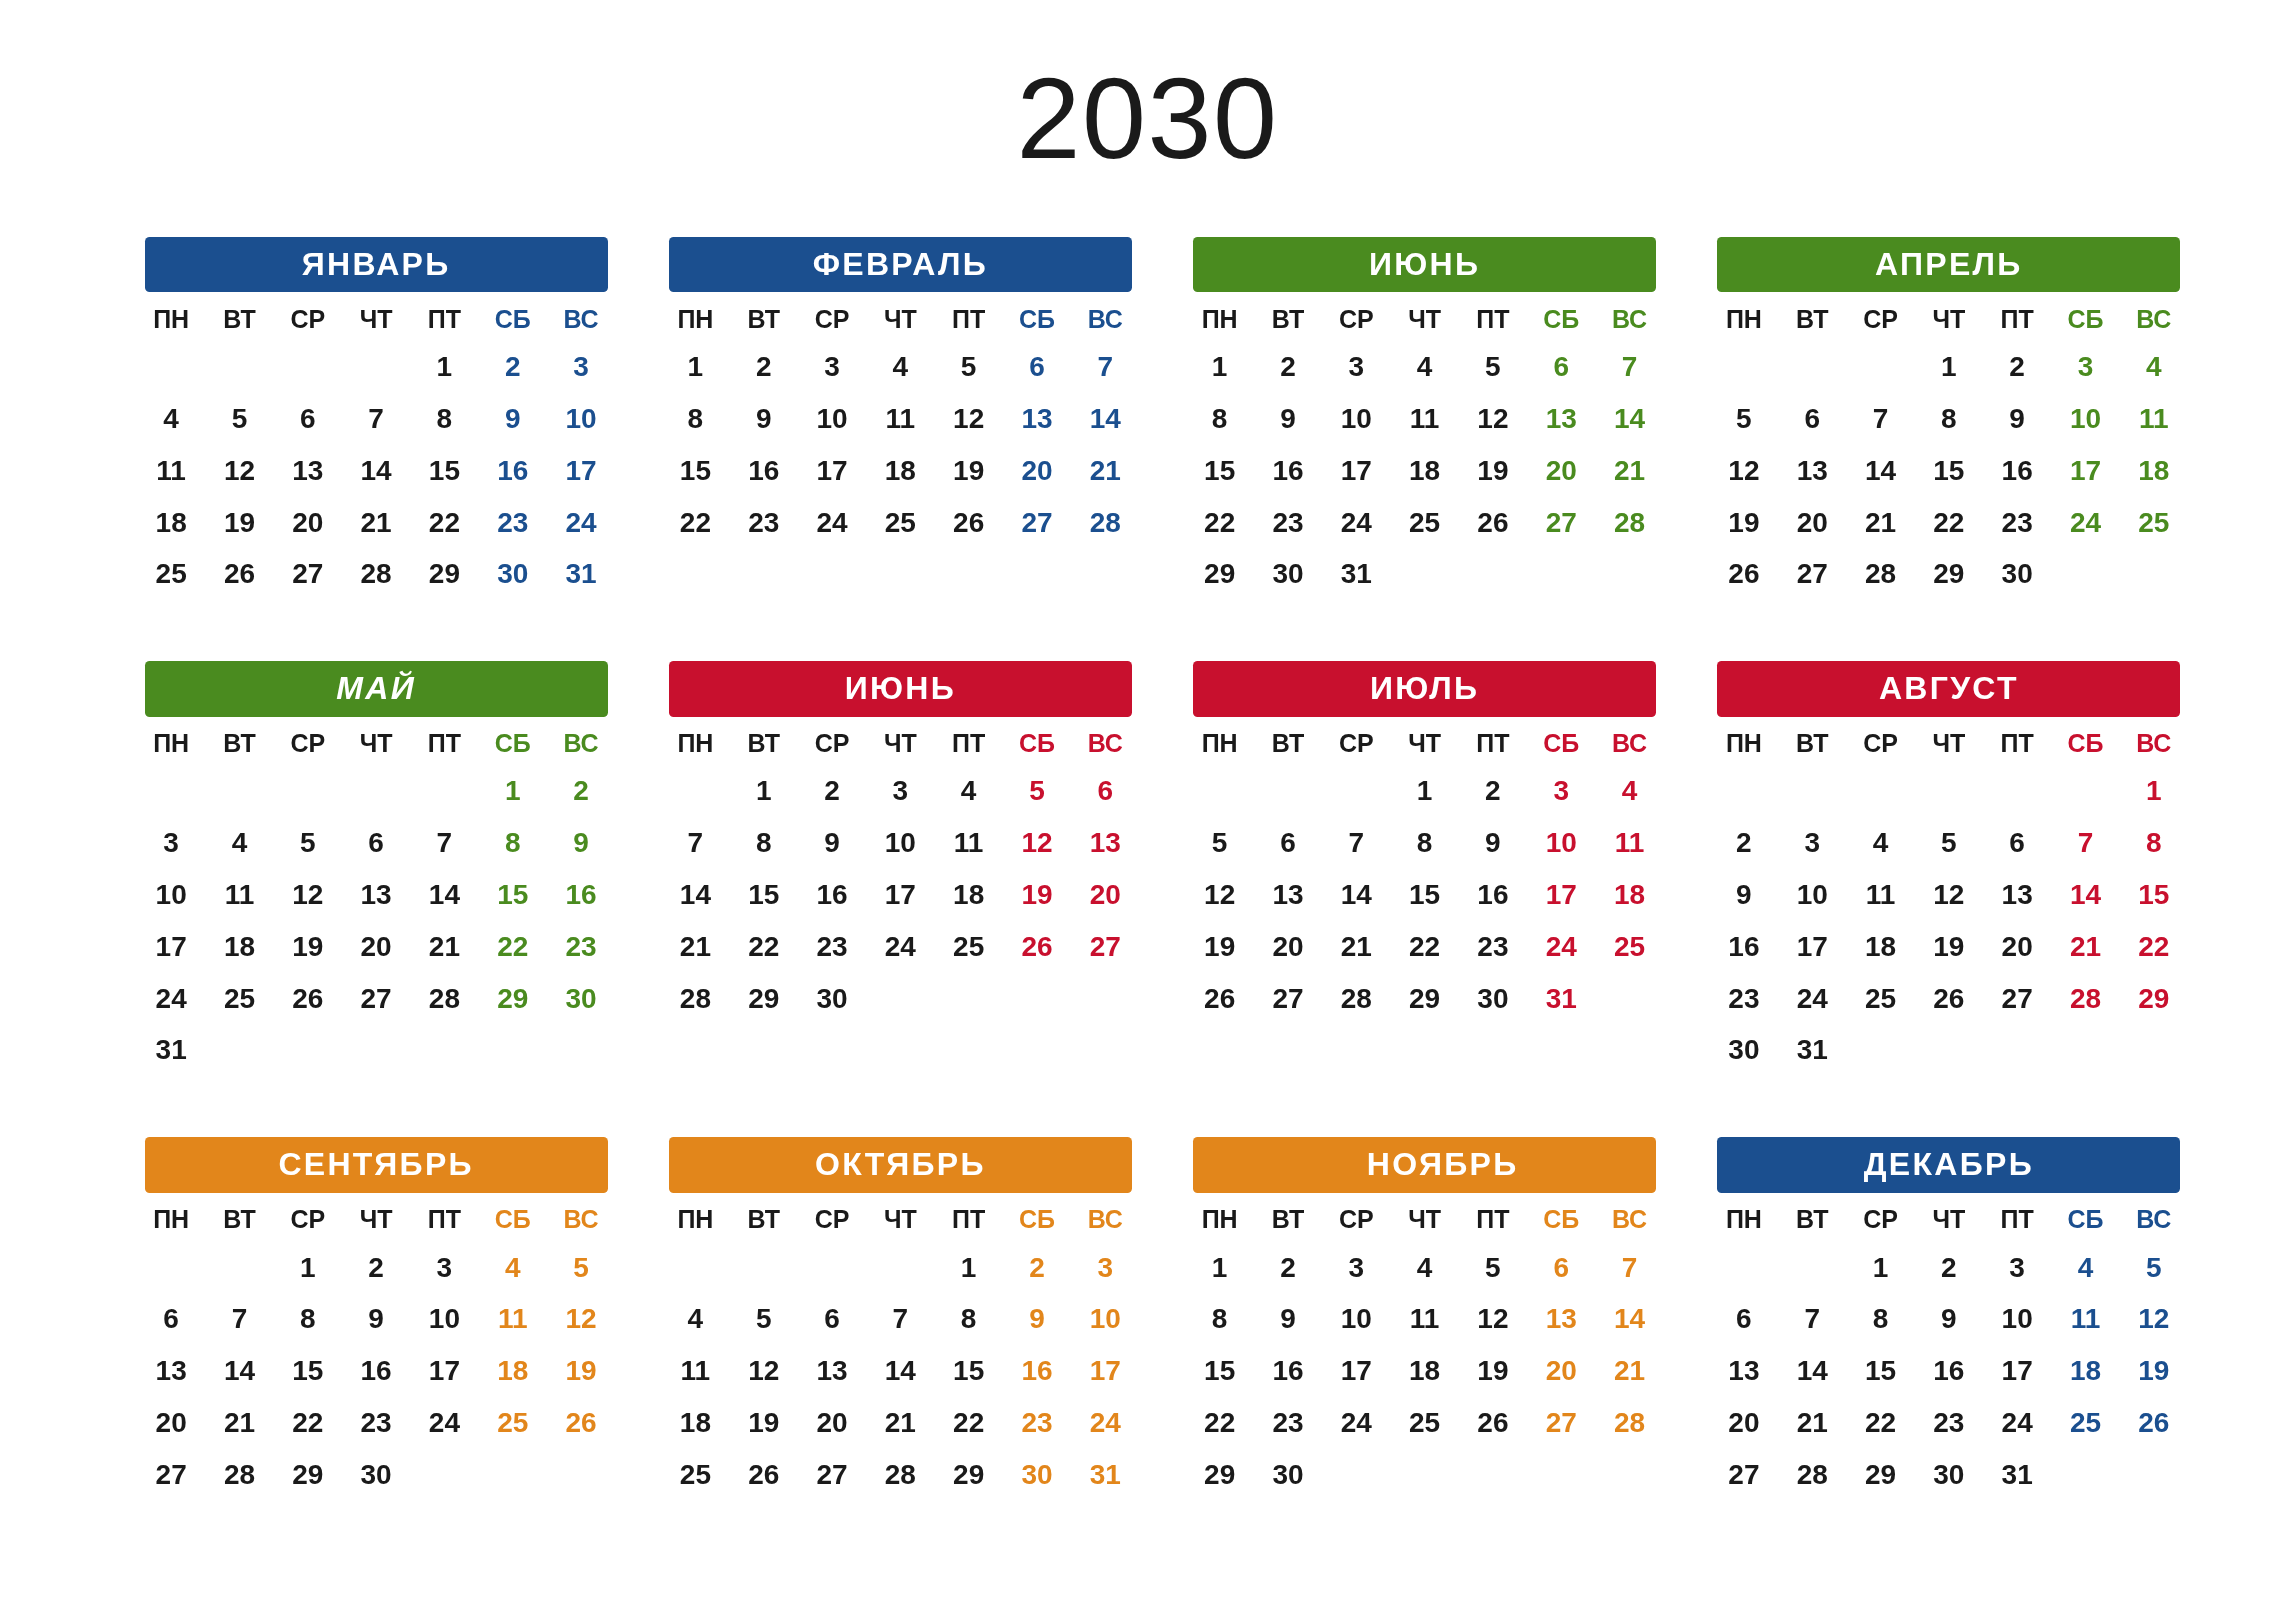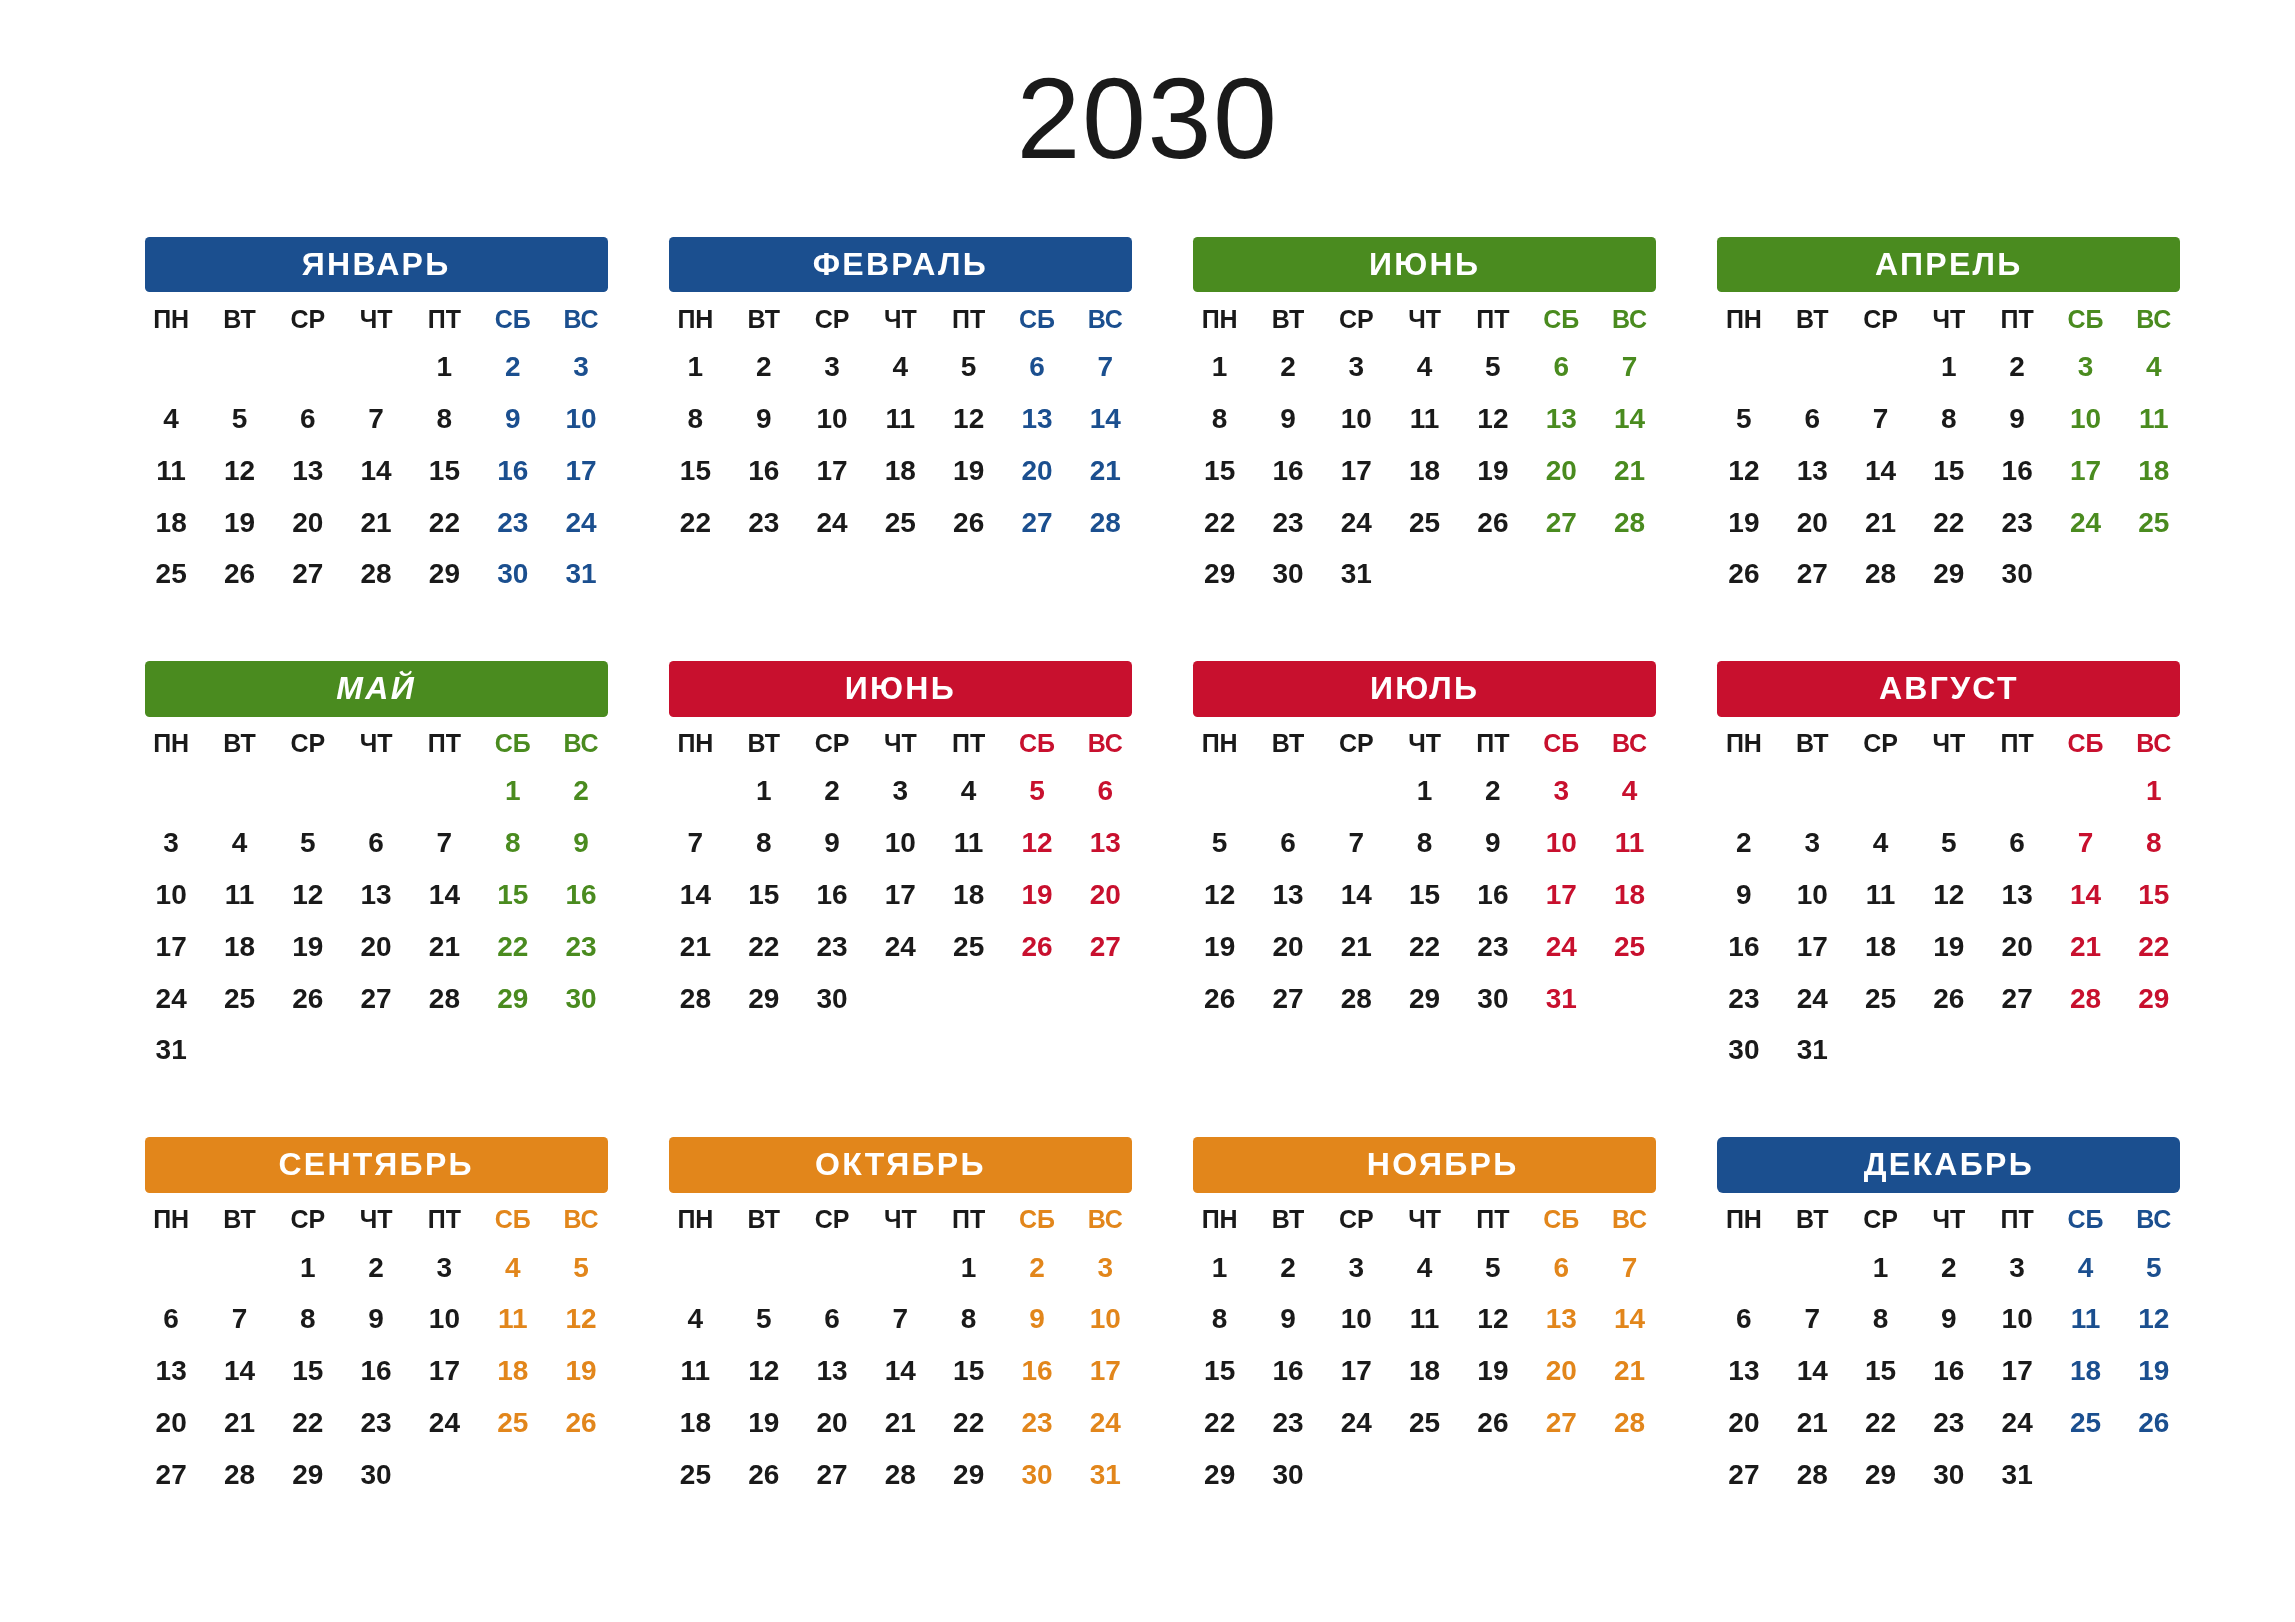--- a/index.html
+++ b/index.html
@@ -779,21 +779,21 @@
               <td class="empty"></td>
               <td class="empty"></td>
               <td class="empty"></td>
               <td class="empty"></td>
               <td class="empty"></td>
             </tr>
           </tbody>
         </table>
       </div>
       <div class="month">
-        <span class="month-name" style="background: rgb(27, 79, 143); border-radius: 6px;">ДЕКАБРЬ</span>
+        <span class="month-name" style="background: rgb(27, 79, 143);">ДЕКАБРЬ</span>
         <table class="cal">
           <thead>
             <tr>
               <th>ПН</th>
               <th>ВТ</th>
               <th>СР</th>
               <th>ЧТ</th>
               <th>ПТ</th>
               <th style="color: rgb(27, 79, 143);">СБ</th>
               <th style="color: rgb(27, 79, 143);">ВС</th>

